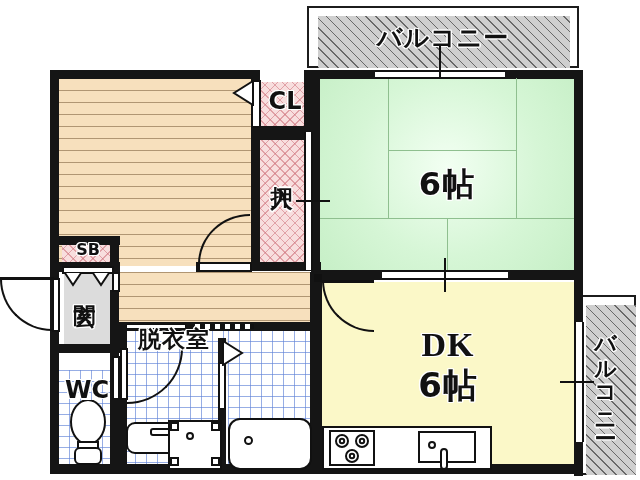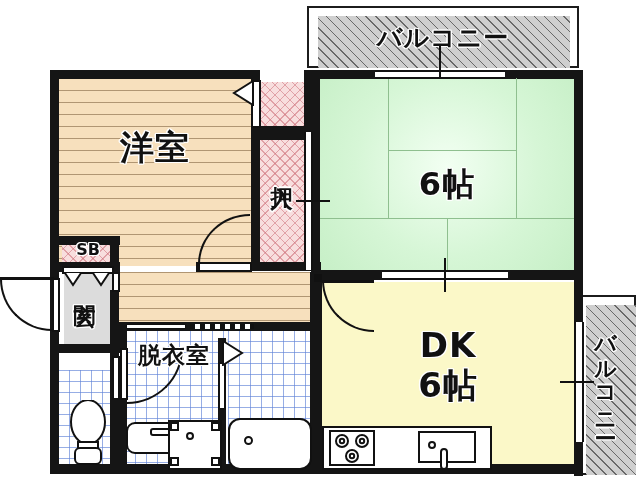--- a/index.html
+++ b/index.html
@@ -245,32 +245,33 @@
         <circle cx="33" cy="11" r="2.2"></circle>
       <circle cx="23" cy="26" r="6"></circle>
         <circle cx="23" cy="26" r="2.2"></circle>
     </g>
   </svg>
 
   <div class="fx" style="left:418px;top:431px;width:58px;height:32px;"></div>
   <div class="dot" style="left:428px;top:441px;width:8px;height:8px;"></div>
   <div class="fx" style="left:440px;top:448px;width:8px;height:22px;border-radius:4px;"></div>
 
-  <div class="lbl" style="left:58px;top:130px;width:194px;font-size:34px;">洋室</div>
 
   <div class="lbl" style="left:320px;top:168px;width:254px;font-size:32px;">6帖</div>
 
-  <div class="lbl" style="left:322px;top:328px;width:252px;font-size:34px;">DK</div>
+  <div class="lbl" style="left:322px;top:328px;width:252px;font-size:34px;font-family:Liberation Serif, serif;">DK</div>
   <div class="lbl" style="left:322px;top:368px;width:252px;font-size:34px;">6帖</div>
 
 
   <div class="lbl vert" style="left:73px;top:286px;font-size:22px;">玄関</div>
 
-  <div class="lbl" style="left:124px;top:344px;width:100px;font-size:23px;">脱衣室</div>
-
-
-
+  <div class="lbl" style="left:124px;top:328px;width:100px;font-size:23px;">脱衣室</div>
+
+
+  <div class="lbl" style="left:58px;top:378px;width:58px;font-size:24px;letter-spacing:0;">WC</div>
+
+  <div class="lbl" style="left:258px;top:89px;width:54px;font-size:24px;letter-spacing:0;">CL</div>
 
   <div class="lbl vert" style="left:270px;top:168px;font-size:22px;">押入</div>
 
   <div class="lbl" style="left:62px;top:242px;width:52px;font-size:16px;letter-spacing:0;">SB</div>
 
 </div>
 
 </body></html>

